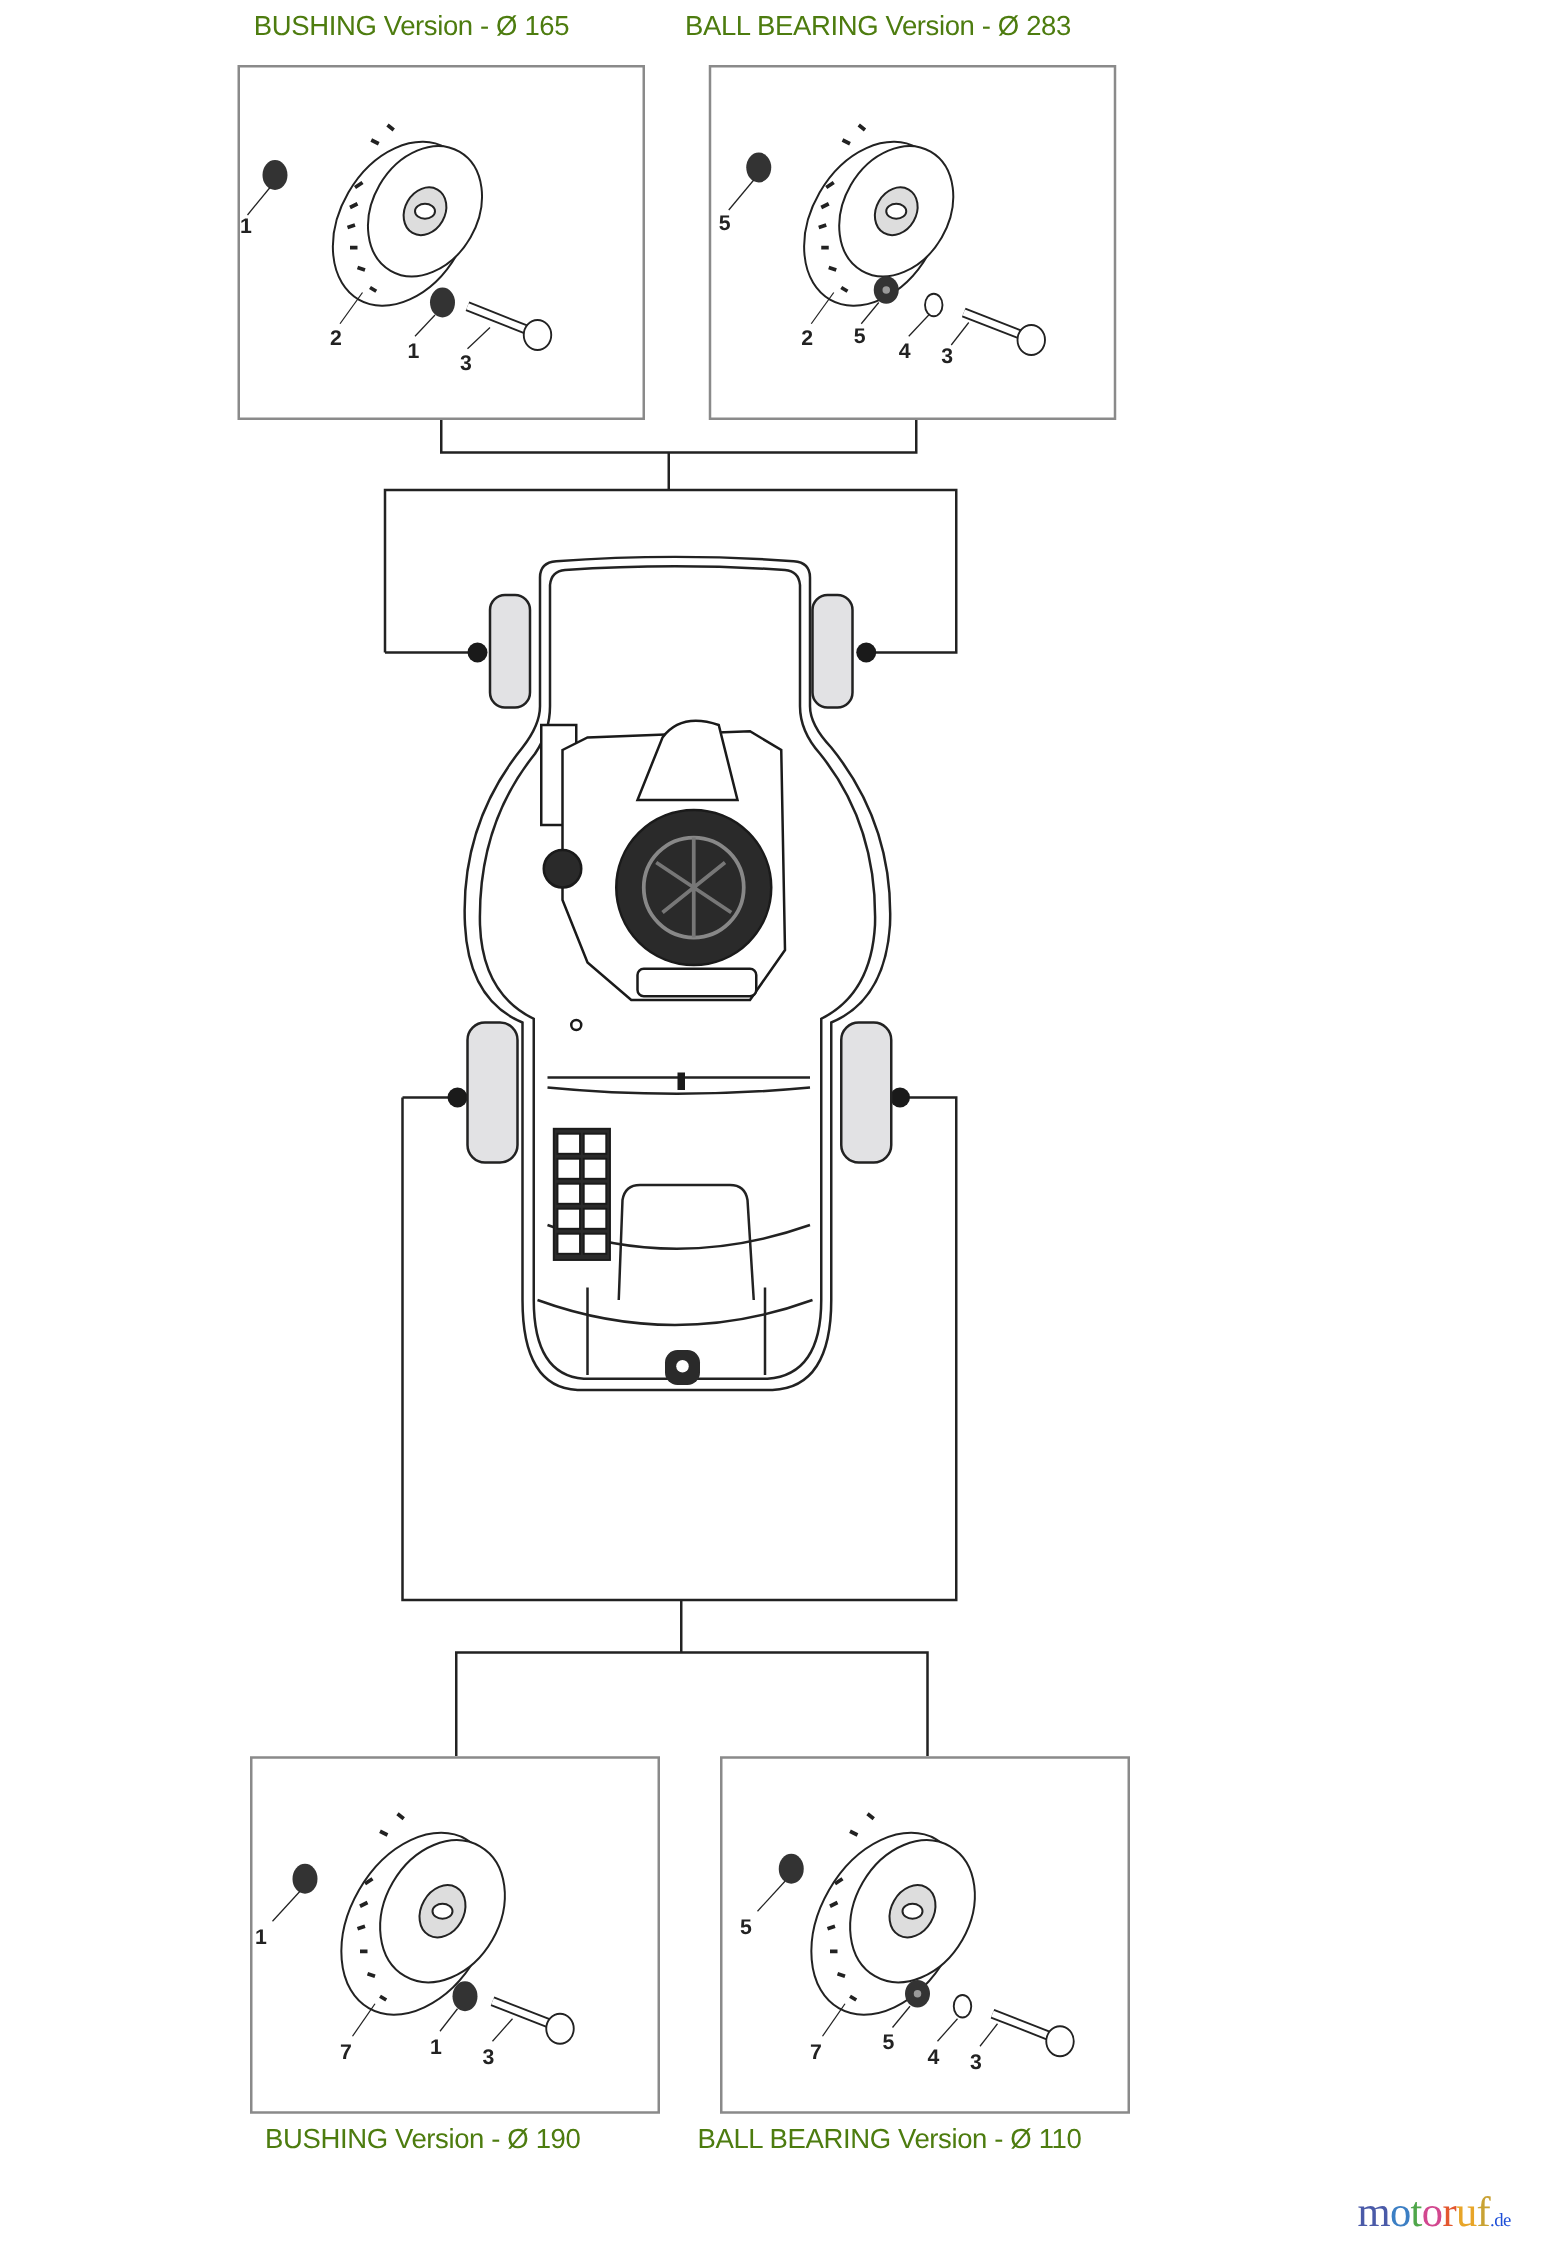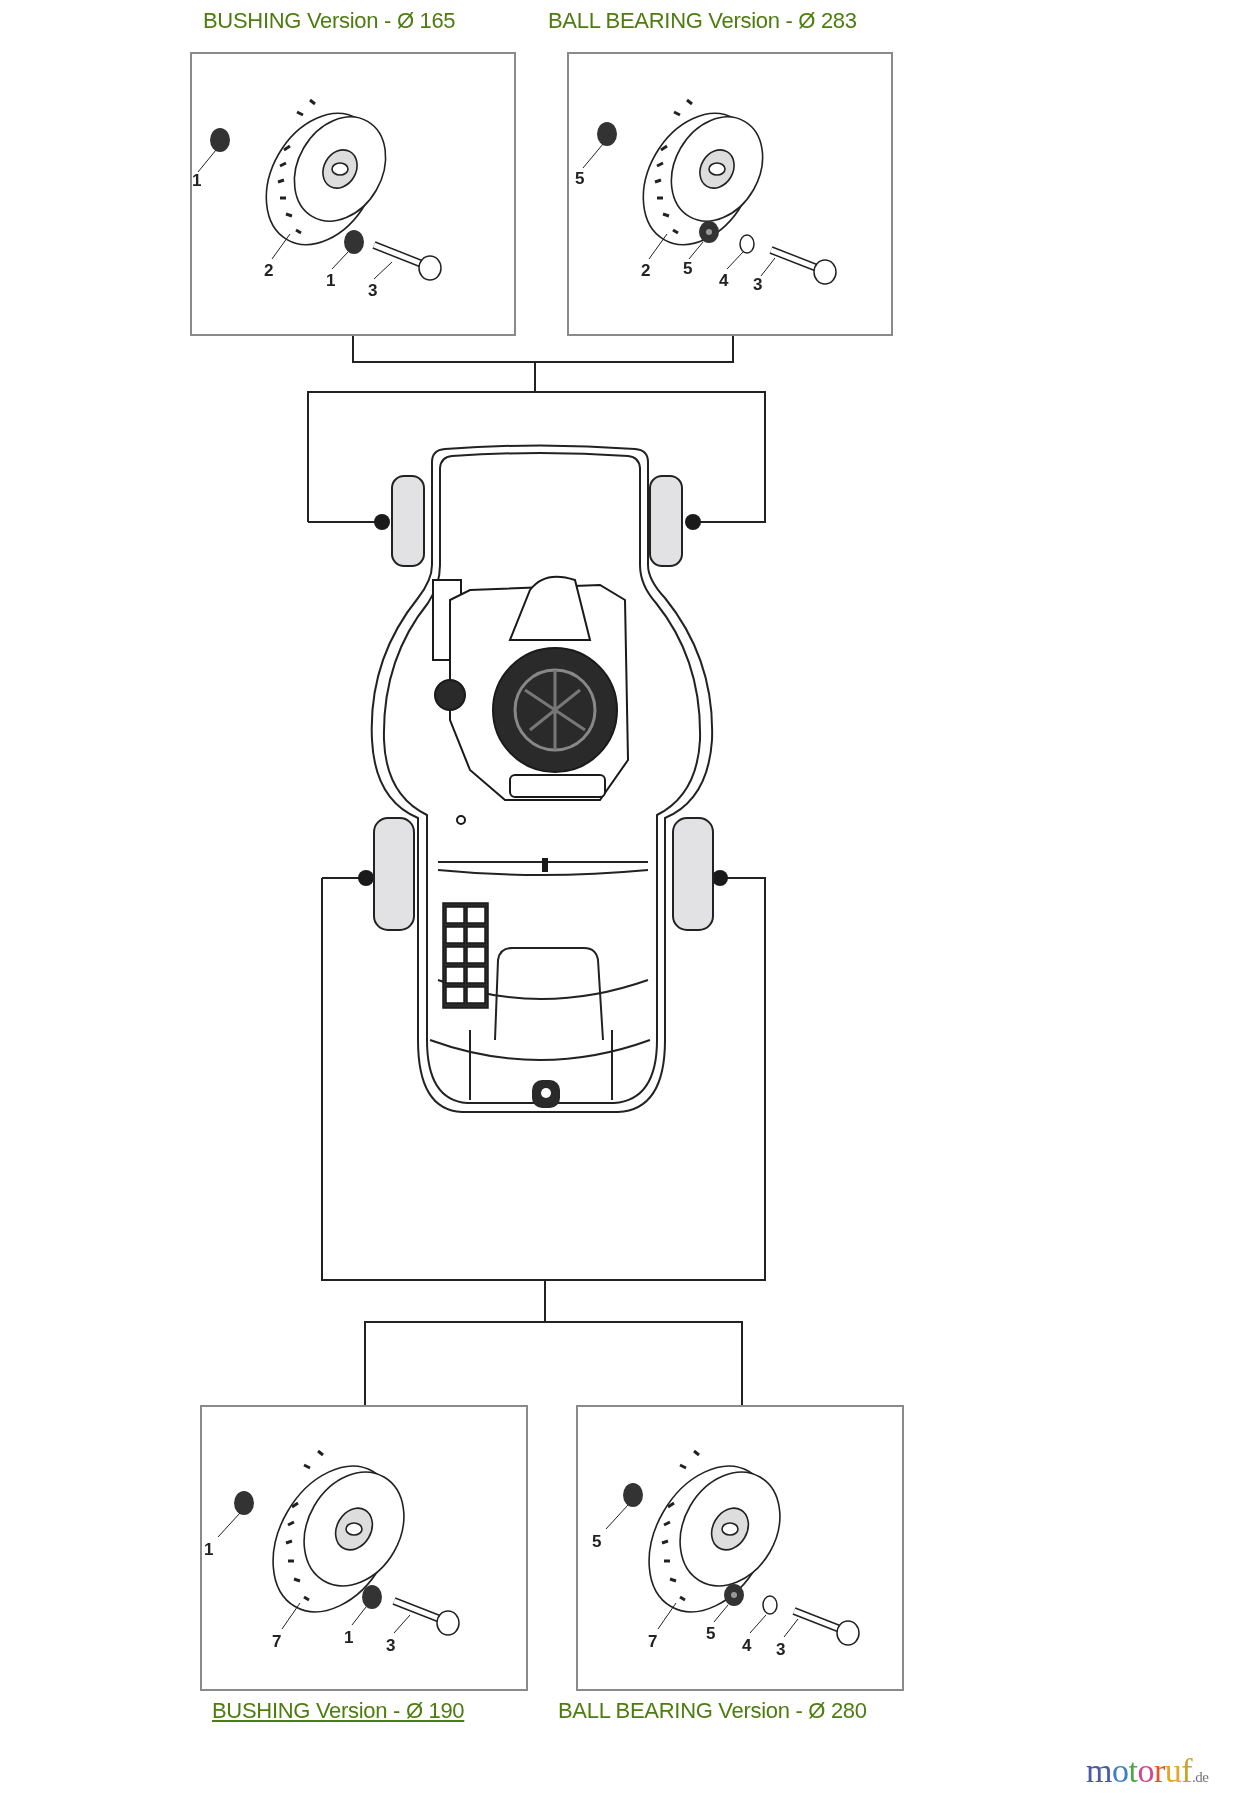--- a/index.html
+++ b/index.html
@@ -3,29 +3,29 @@
 <meta charset="utf-8">
 <style>
   html,body{margin:0;padding:0;background:#ffffff;}
   body{width:1241px;height:1800px;position:relative;overflow:hidden;font-family:"DejaVu Sans",sans-serif;}
   .title{position:absolute;font-family:"Liberation Sans",sans-serif;font-size:22px;color:#4d7c0f;white-space:nowrap;letter-spacing:-0.3px;}
   .box{position:absolute;border:2px solid #8a8a8a;background:#fff;box-sizing:border-box;}
   .box svg{position:absolute;left:0;top:0;}
   .callout{font-family:"Liberation Sans",sans-serif;font-weight:bold;font-size:17px;fill:#222;}
   #diagram-svg{position:absolute;left:0;top:0;}
   .logo{position:absolute;left:1086px;top:1752px;font-family:"Liberation Serif",serif;font-size:34px;letter-spacing:-0.5px;white-space:nowrap;}
-  .logo .d{font-size:15px;color:#737373;}
+  .logo .d{font-size:15px;color:#1d4ed8;}
 </style>
 </head>
 <body>
 
 <div class="title" style="left:203px;top:8px;">BUSHING Version - Ø 165</div>
 <div class="title" style="left:548px;top:8px;">BALL BEARING Version - Ø 283</div>
-<div class="title" style="left:212px;top:1698px;text-decoration:underline;">BUSHING Version - Ø 190</div>
-<div class="title" style="left:558px;top:1698px;">BALL BEARING Version - Ø 280</div>
+<div class="title" style="left:212px;top:1698px;">BUSHING Version - Ø 190</div>
+<div class="title" style="left:558px;top:1698px;">BALL BEARING Version - Ø 110</div>
 
 <svg id="diagram-svg" width="1241" height="1800">
   <g stroke="#222" stroke-width="2" fill="none">
 
     <polyline points="353,335 353,362 733,362 733,335"></polyline>
     <line x1="535" y1="362" x2="535" y2="392"></line>
     <polyline points="308,522 308,392 765,392 765,522 693,522"></polyline>
     <line x1="308" y1="522" x2="382" y2="522"></line>
 
     <polyline points="322,878 322,1280 765,1280 765,878 720,878"></polyline>

